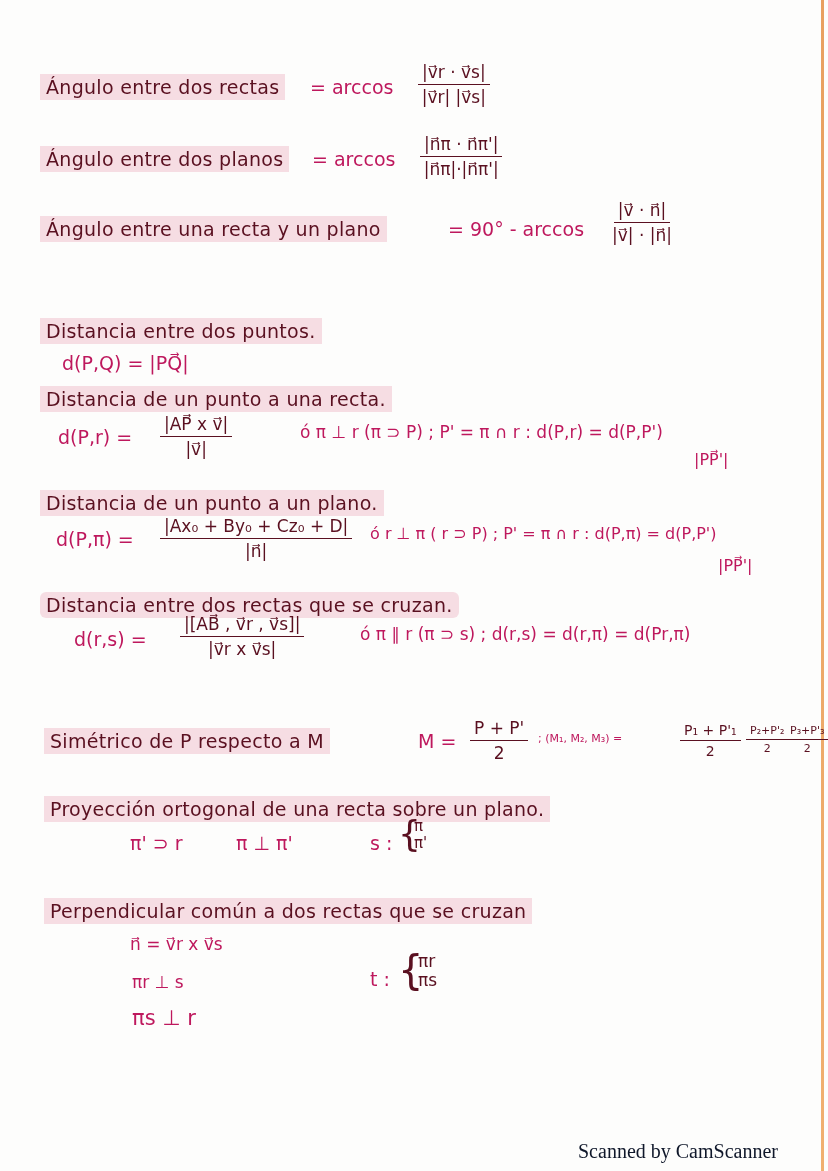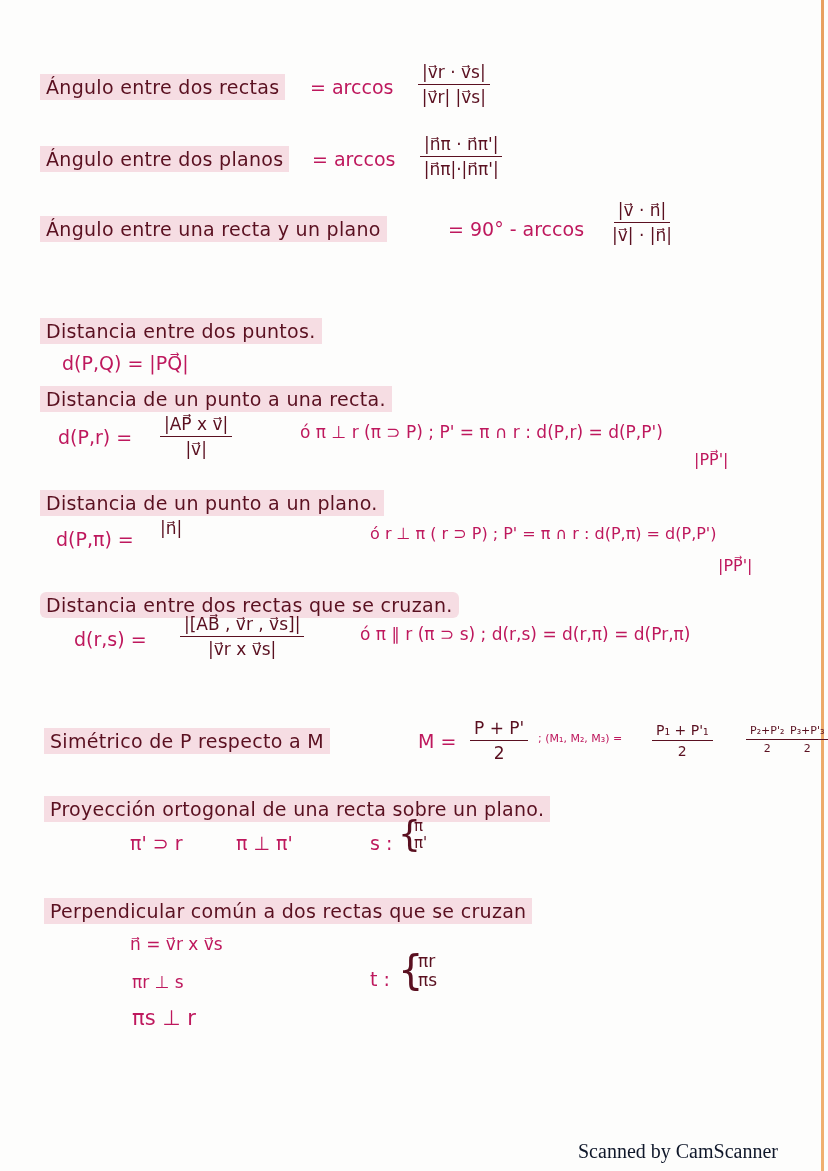--- a/index.html
+++ b/index.html
@@ -61,41 +61,42 @@
 <div class="frac" style="left:160px;top:414px;">
   <span class="num">|AP⃗ x v⃗|</span>
   <span class="den">|v⃗|</span>
 </div>
 <div class="txt" style="left:300px;top:422px;font-size:17px;">ó   π ⊥ r  (π ⊃ P) ;  P' = π ∩ r : d(P,r) = d(P,P')</div>
 <div class="txt" style="left:694px;top:450px;font-size:16px;">|PP⃗'|</div>
 
 <div class="hl" style="left:40px;top:490px;">Distancia de un punto a un plano.</div>
 <div class="txt" style="left:56px;top:528px;">d(P,π) =</div>
 <div class="frac" style="left:160px;top:516px;">
+  <span class="num">|Ax₀ + By₀ + Cz₀ + D|</span>
   <span class="den">|n⃗|</span>
 </div>
 <div class="txt" style="left:370px;top:524px;font-size:16px;">ó   r ⊥ π  ( r ⊃ P) ;  P' = π ∩ r : d(P,π) = d(P,P')</div>
 <div class="txt" style="left:718px;top:556px;font-size:16px;">|PP⃗'|</div>
 
 <div class="hl" style="left:40px;top:592px;border-radius:6px;">Distancia entre dos rectas que se cruzan.</div>
 <div class="txt" style="left:74px;top:628px;">d(r,s) =</div>
 <div class="frac" style="left:180px;top:614px;">
   <span class="num">|[AB⃗ , v⃗r , v⃗s]|</span>
   <span class="den">|v⃗r x v⃗s|</span>
 </div>
 <div class="txt" style="left:360px;top:624px;font-size:17px;">ó   π ∥ r  (π ⊃ s) ; d(r,s) = d(r,π) = d(Pr,π)</div>
 
 <div class="hl" style="left:44px;top:728px;">Simétrico de P respecto a M</div>
 <div class="txt" style="left:418px;top:730px;">M =</div>
 <div class="frac" style="left:470px;top:718px;">
   <span class="num">P + P'</span>
   <span class="den">2</span>
 </div>
 <div class="txt" style="left:538px;top:732px;font-size:11px;">; (M₁, M₂, M₃) =</div>
-<div class="frac" style="left:652px;top:722px;font-size:14px;">
+<div class="frac" style="left:680px;top:722px;font-size:14px;">
   <span class="num">P₁ + P'₁</span>
   <span class="den">2</span>
 </div>
 <div class="frac small" style="left:746px;top:724px;font-size:11px;">
   <span class="num">P₂+P'₂</span>
   <span class="den">2</span>
 </div>
 <div class="frac small" style="left:786px;top:724px;font-size:11px;">
   <span class="num">P₃+P'₃</span>
   <span class="den">2</span>

